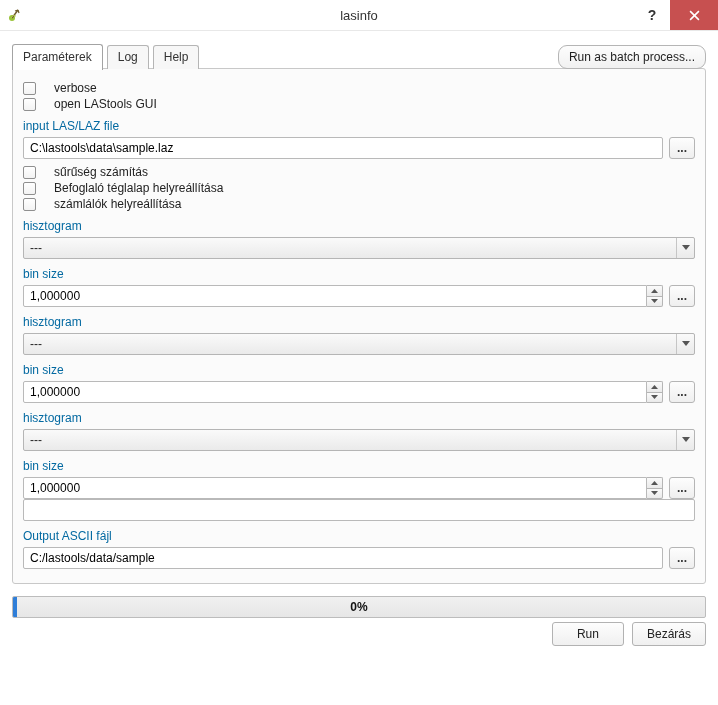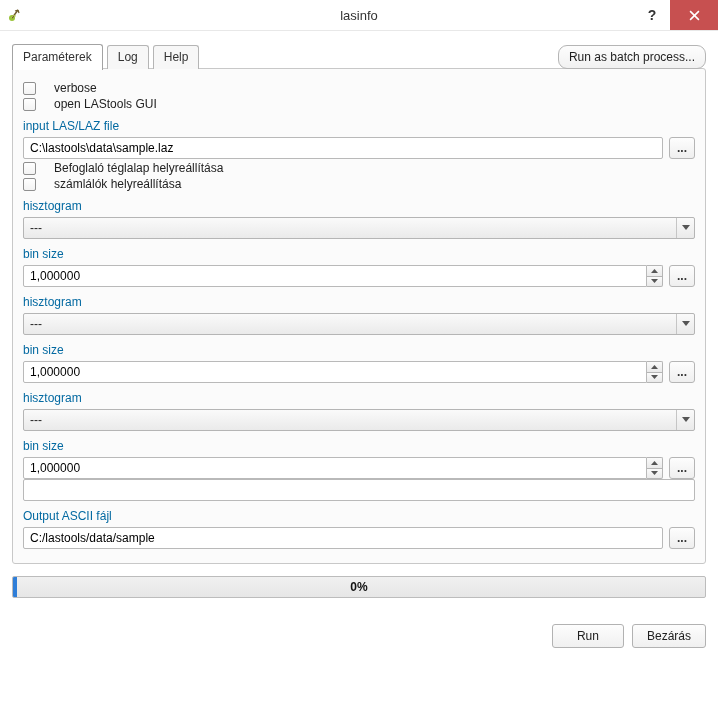--- a/index.html
+++ b/index.html
@@ -42,21 +42,21 @@
   .spinbtns { width:16px; display:flex; flex-direction:column; }
   .spinbtns .sb { flex:1; border:1px solid #b5b5b5; border-left:none; background:linear-gradient(#fafafa,#eaeaea); display:flex; align-items:center; justify-content:center; }
   .spinbtns .sb:first-child { border-top-right-radius:2px; border-bottom:none; }
   .spinbtns .sb:last-child { border-bottom-right-radius:2px; }
   
   .progress-wrap { margin-top:12px; }
   .progress { height:22px; border:1px solid #bcbcbc; border-radius:2px; background:linear-gradient(#f0f0f0,#e6e6e6); position:relative; overflow:hidden; }
   .progress .bar { position:absolute; left:0; top:0; bottom:0; width:4px; background:#2f7ed8; }
   .progress .plabel { position:absolute; inset:0; display:flex; align-items:center; justify-content:center; font-weight:bold; color:#111; }
   
-  .footer { display:flex; justify-content:flex-end; gap:8px; margin-top:26px; }
+  .footer { display:flex; justify-content:flex-end; gap:8px; margin-top:4px; }
   .btn { min-width:72px; height:24px; border:1px solid #b2b2b2; border-radius:3px; background:linear-gradient(#fdfdfd,#f0f0f0); padding:0 14px; display:flex; align-items:center; justify-content:center; color:#222; }
 </style>
 </head>
 <body>
 
 <div class="titlebar">
   <div class="app-icon">
     <svg viewBox="0 0 18 18" width="18" height="18">
       <circle cx="6" cy="12" r="3" fill="#9ac33a"></circle>
       <path d="M6 12 L12 4" stroke="#6e5a2a" stroke-width="1.4" fill="none"></path>
@@ -95,20 +95,24 @@
       <span class="box"></span>
       <span>open LAStools GUI</span>
     </div>
 
     <div class="lbl">input LAS/LAZ file</div>
     <div class="hline">
       <input class="txt" value="C:\lastools\data\sample.laz" style="">
       <div class="dots-btn">...</div>
     </div>
 
+    <div class="chk" style="margin-top:6px">
+      <span class="box"></span>
+      <span>sűrűség számítás</span>
+    </div>
     <div class="chk">
       <span class="box"></span>
       <span>Befoglaló téglalap helyreállítása</span>
     </div>
     <div class="chk">
       <span class="box"></span>
       <span>számlálók helyreállítása</span>
     </div>
 
     

